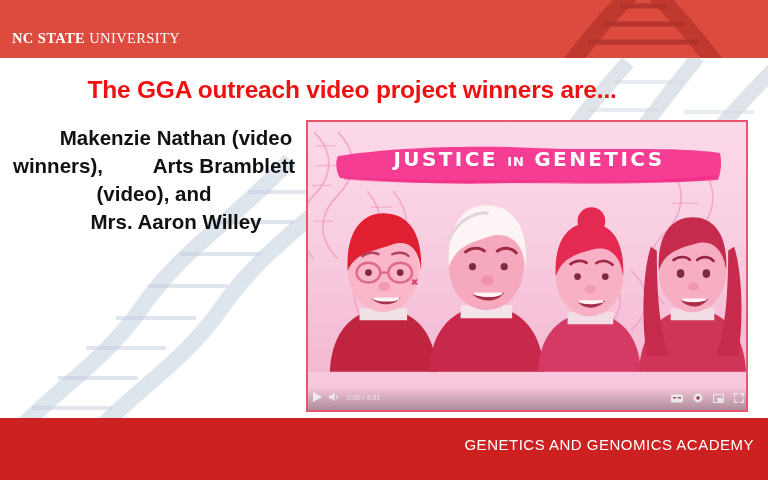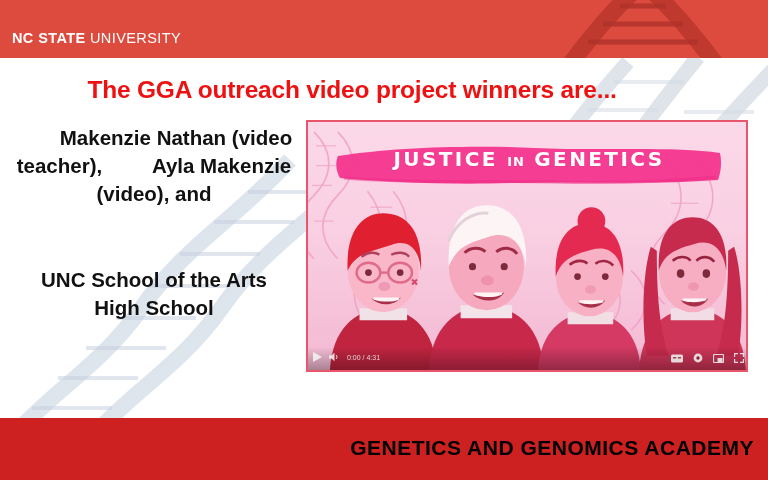--- a/index.html
+++ b/index.html
@@ -8,58 +8,58 @@
   #slide{position:relative;width:768px;height:480px;background:#ffffff;overflow:hidden;}
 
   
   .dna-wm{position:absolute;opacity:.55;pointer-events:none;}
   #dna-left{left:-40px;top:150px;width:400px;height:330px;opacity:.85;}
   #dna-topright{right:-10px;top:52px;width:260px;height:150px;opacity:.75;}
 
   
   #header{position:absolute;left:0;top:0;width:768px;height:58px;background:#dd4b3e;overflow:hidden;}
   #header-dna{position:absolute;right:40px;top:-28px;width:170px;height:95px;opacity:.85;}
-  #brand{position:absolute;left:12px;top:30px;font-size:14.5px;letter-spacing:.4px;color:#ffffff;white-space:nowrap;}
+  #brand{position:absolute;left:12px;top:30px;font-size:14.5px;letter-spacing:.4px;color:#ffffff;white-space:nowrap;font-family:Liberation Serif, serif;}
   #brand .b1{font-weight:bold;}
   #brand .b2{font-weight:normal;}
 
   
   #title{position:absolute;left:0;top:76px;width:704px;text-align:center;
          font-size:24.5px;font-weight:bold;color:#ee1111;letter-spacing:-.2px;}
 
   
   #left-col{position:absolute;left:6px;top:124px;width:296px;text-align:center;color:#111;}
   #credits{font-size:20.5px;line-height:28px;}
   #credits b{font-weight:bold;margin-left:44px;}
   #credits span{font-weight:bold;}
   #school{margin-top:30px;font-size:20.5px;line-height:28px;font-weight:bold;}
 
   
-  #video{position:absolute;left:306px;top:120px;width:442px;height:252px;
+  #video{position:absolute;left:306px;top:120px;width:442px;height:292px;
          border:2px solid #e8566b;box-sizing:border-box;overflow:hidden;
          background:#f8c8dc;padding-left:6px;}
   #video-art{position:absolute;inset:0;}
   #brushstroke{position:absolute;left:26px;top:22px;width:390px;height:42px;}
   #vtitle{position:absolute;left:0;top:25px;width:442px;text-align:center;
           font-size:20px;font-weight:bold;color:#ffffff;letter-spacing:2.4px;
           font-family:"DejaVu Sans",sans-serif;text-shadow:0 1px 0 rgba(214,51,132,.35);}
   #vtitle .small{font-size:13px;letter-spacing:1px;}
 
   
   #player-bar{position:absolute;left:0;bottom:0;width:442px;height:22px;
               background:linear-gradient(to top,rgba(0,0,0,.30),rgba(0,0,0,.02));}
   #pb-left{position:absolute;left:5px;top:4px;display:flex;align-items:center;gap:7px;}
   #pb-right{position:absolute;right:6px;top:5px;display:flex;align-items:center;gap:10px;}
   .ctrl{opacity:.88;display:block;}
   #timestamp{font-size:7px;color:#f2f2f2;opacity:.85;font-family:"Liberation Sans",sans-serif;}
 
   
   #footer{position:absolute;left:0;bottom:0;width:768px;height:62px;background:#cc2021;}
-  #footer-label{position:absolute;right:14px;top:18px;font-size:21px;font-weight:bold;
-                color:#000000;letter-spacing:.5px;white-space:nowrap;}
+  #footer-label{position:absolute;right:14px;top:18px;font-size:15px;font-weight:normal;
+                color:#ffffff;letter-spacing:.5px;white-space:nowrap;}
 </style>
 </head>
 <body>
 
 <div id="slide">
 
   <svg id="dna-left" class="dna-wm" viewBox="0 0 400 330">
     <defs>
       <linearGradient id="wmg" x1="0" y1="0" x2="1" y2="1">
         <stop offset="0%" stop-color="#9fb3cc"></stop>
@@ -116,27 +116,23 @@
       <span class="b1">NC STATE</span>
       <span class="b2">UNIVERSITY</span>
     </div>
   </div>
 
   <div id="title">The GGA outreach video project winners are...</div>
 
   <div id="left-col">
     <div id="credits">
       <b>Makenzie Nathan</b><span> (video</span><br>
-      <span>teacher), </span><b>Ayla Makenzie</b><br>
+      <span>winners), </span><b>Arts Bramblett</b><br>
       <span>(video), and</span><br>
-      <br>
-    </div>
-    <div id="school">
-      <span>UNC School of the Arts</span><br>
-      <span>High School</span>
+      <b>Mrs. Aaron Willey</b><br>
     </div>
   </div>
 
   <div id="video">
 
     <svg id="video-art" viewBox="0 0 442 252" preserveAspectRatio="none">
       <defs>
         <linearGradient id="bgPink" x1="0" y1="0" x2="0" y2="1">
           <stop offset="0%" stop-color="#fbd9e8"></stop>
           <stop offset="45%" stop-color="#f9cfe2"></stop>

